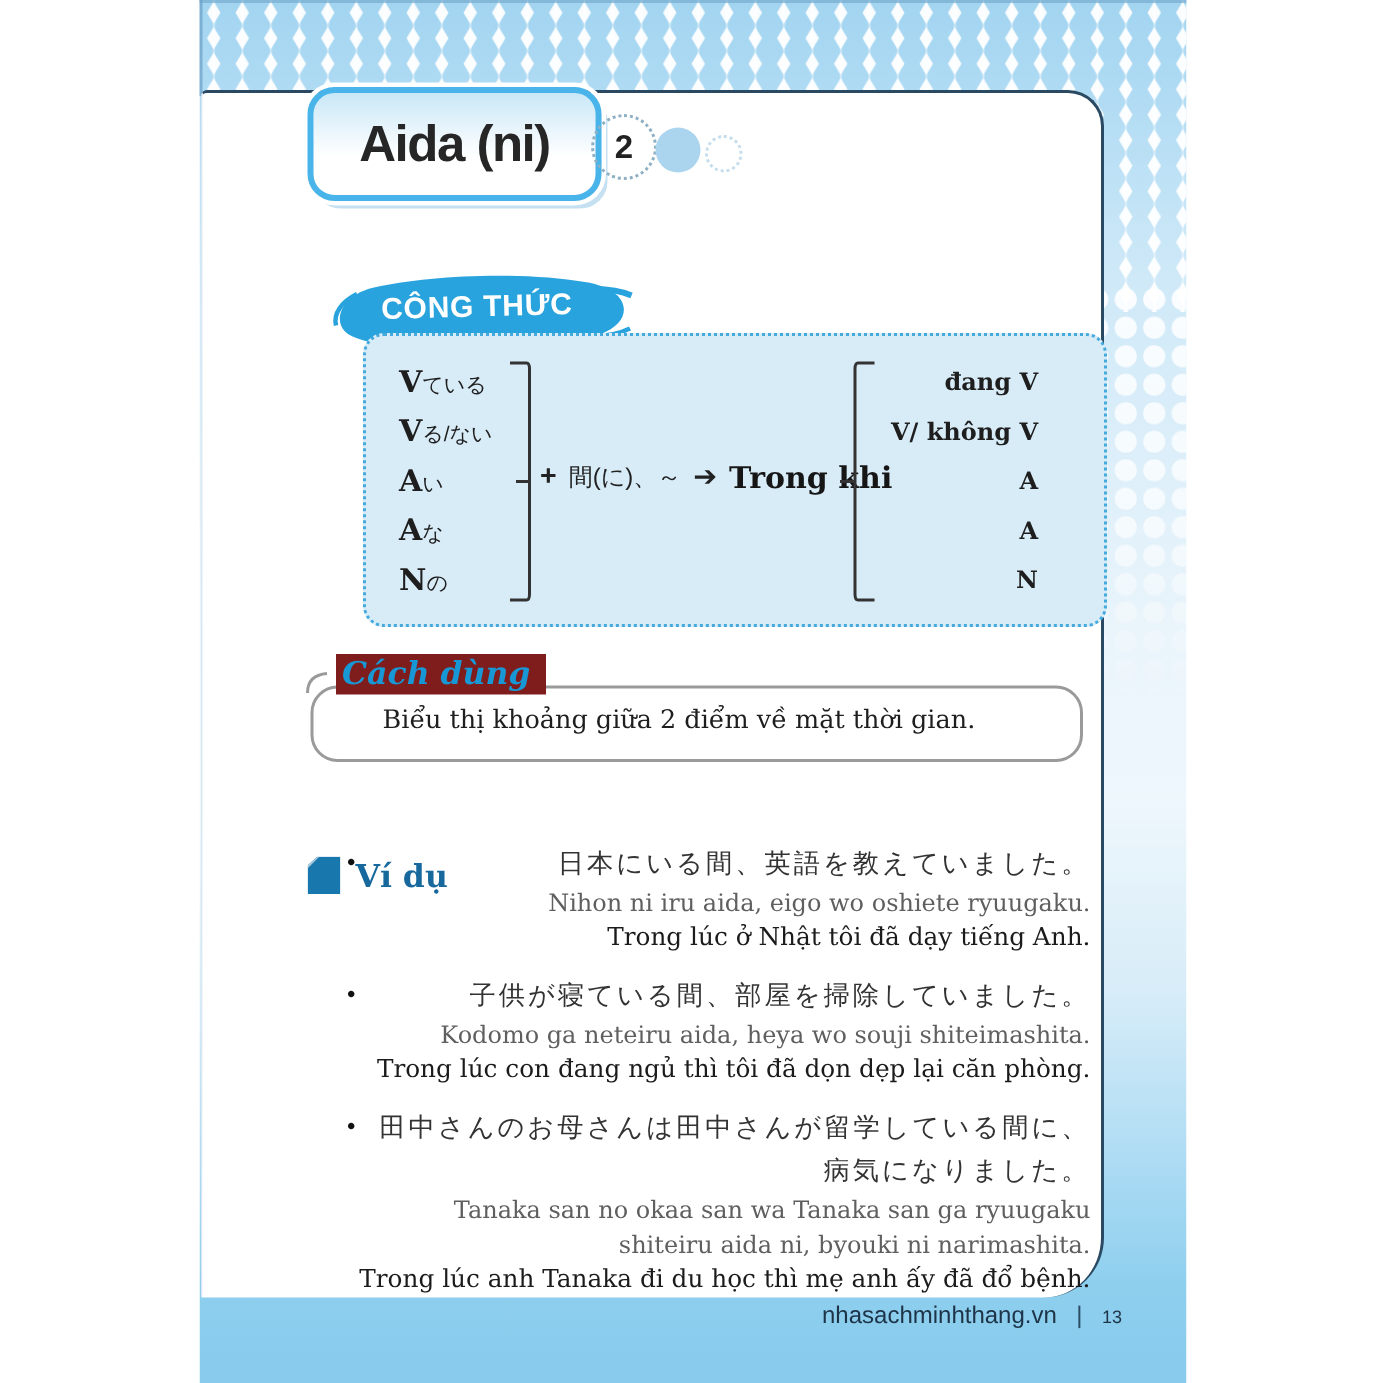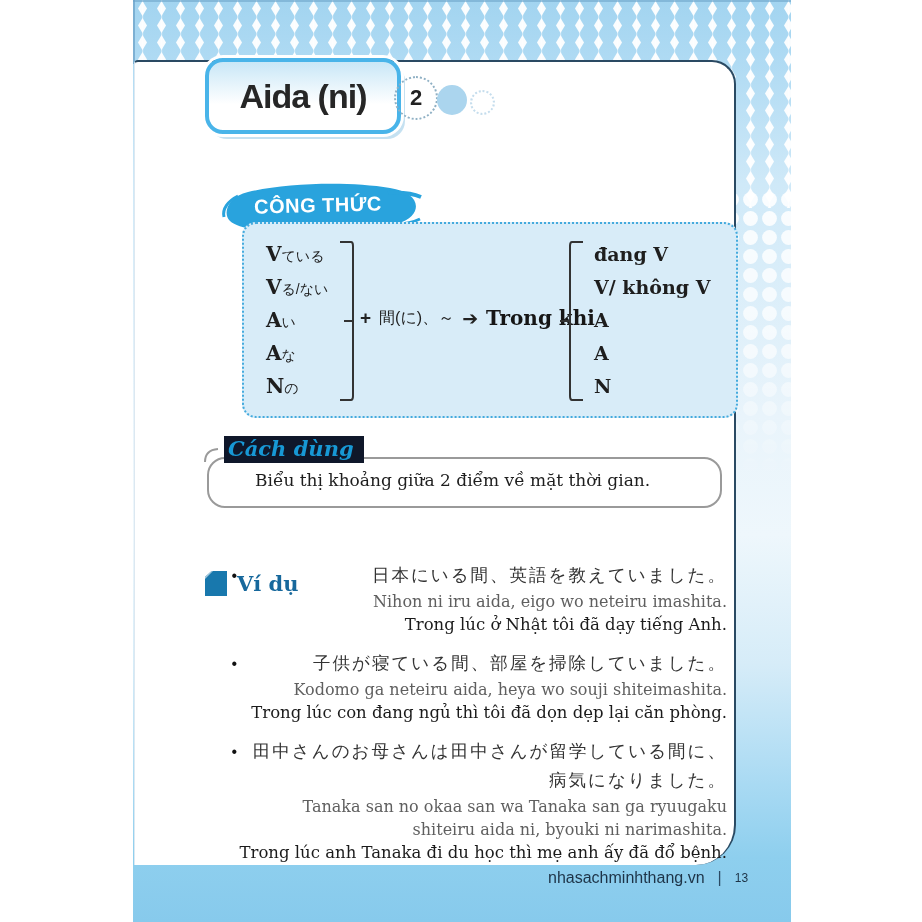--- a/index.html
+++ b/index.html
@@ -36,32 +36,32 @@
 
   
   .formula-box{left:242px;top:222px;width:476px;height:192px;background:#d8ecf8;
         border:2px dotted #44aadd;border-radius:14px;padding-left:16px;}
   .fcol{position:absolute;top:14px;}
   .fcol .frow{height:33px;line-height:33px;white-space:nowrap;}
   .fcol-left{left:22px;}
   .fcol-right{left:350px;}
   .fbase{font-family:"DejaVu Serif","Liberation Serif",serif;font-weight:bold;font-size:20px;color:#1e1e1e;}
   .fsuffix{font-size:14px;color:#1e1e1e;}
-  .fright{font-family:"DejaVu Serif","Liberation Serif",serif;font-weight:bold;font-size:19px;color:#1e1e1e;}
+  .fright{font-family:"DejaVu Serif","Liberation Serif",serif;font-weight:bold;font-size:16px;color:#1e1e1e;text-align:right;}
   .bracket{position:absolute;top:16px;}
   .bracket-l{left:92px;}
   .bracket-r{left:316px;}
   .fmid{position:absolute;left:116px;top:82px;display:flex;align-items:center;gap:8px;white-space:nowrap;}
   .fplus{font-size:19px;font-weight:bold;color:#222;}
   .fpattern{font-size:16px;color:#222;}
   .farrow{font-size:19px;font-weight:bold;color:#222;}
   .fresult{font-family:"DejaVu Serif","Liberation Serif",serif;font-weight:bold;font-size:20px;color:#161616;}
 
   
-  .usage-title{left:224px;top:436px;background:#0f172a;padding:0 10px 2px 4px;z-index:3;
+  .usage-title{left:224px;top:436px;background:#7f1d1d;padding:0 10px 2px 4px;z-index:3;
         font-family:"DejaVu Serif","Liberation Serif",serif;font-style:italic;font-weight:bold;
         font-size:21px;color:#1798d5;}
   .usage-hook{left:204px;top:444px;}
   .usage-box{left:207px;top:457px;width:515px;height:51px;border:2px solid #9a9a9a;border-radius:18px;
         box-sizing:border-box;}
   .usage-box .txt{margin:11px 8px 0 46px;font-family:"DejaVu Serif","Liberation Serif",serif;
         font-size:17px;color:#1e1e1e;}
 
   
   .vidu{left:205px;top:531px;display:flex;align-items:center;gap:10px;margin-top:40px;}
@@ -193,21 +193,21 @@
   <div class="abs vidu">
     <div class="page-icon"></div>
     <div class="label">Ví dụ</div>
   </div>
 
   <div class="abs examples">
     <div class="ex-item">
       <span class="bullet"></span>
       <div class="ex-body">
         <div class="jp">日本にいる間、英語を教えていました。</div>
-        <div class="romaji">Nihon ni iru aida, eigo wo neteiru imashita.</div>
+        <div class="romaji">Nihon ni iru aida, eigo wo oshiete ryuugaku.</div>
         <div class="vn">Trong lúc ở Nhật tôi đã dạy tiếng Anh.</div>
       </div>
     </div>
     <div class="ex-item">
       <span class="bullet"></span>
       <div class="ex-body">
         <div class="jp">子供が寝ている間、部屋を掃除していました。</div>
         <div class="romaji">Kodomo ga neteiru aida, heya wo souji shiteimashita.</div>
         <div class="vn">Trong lúc con đang ngủ thì tôi đã dọn dẹp lại căn phòng.</div>
       </div>

